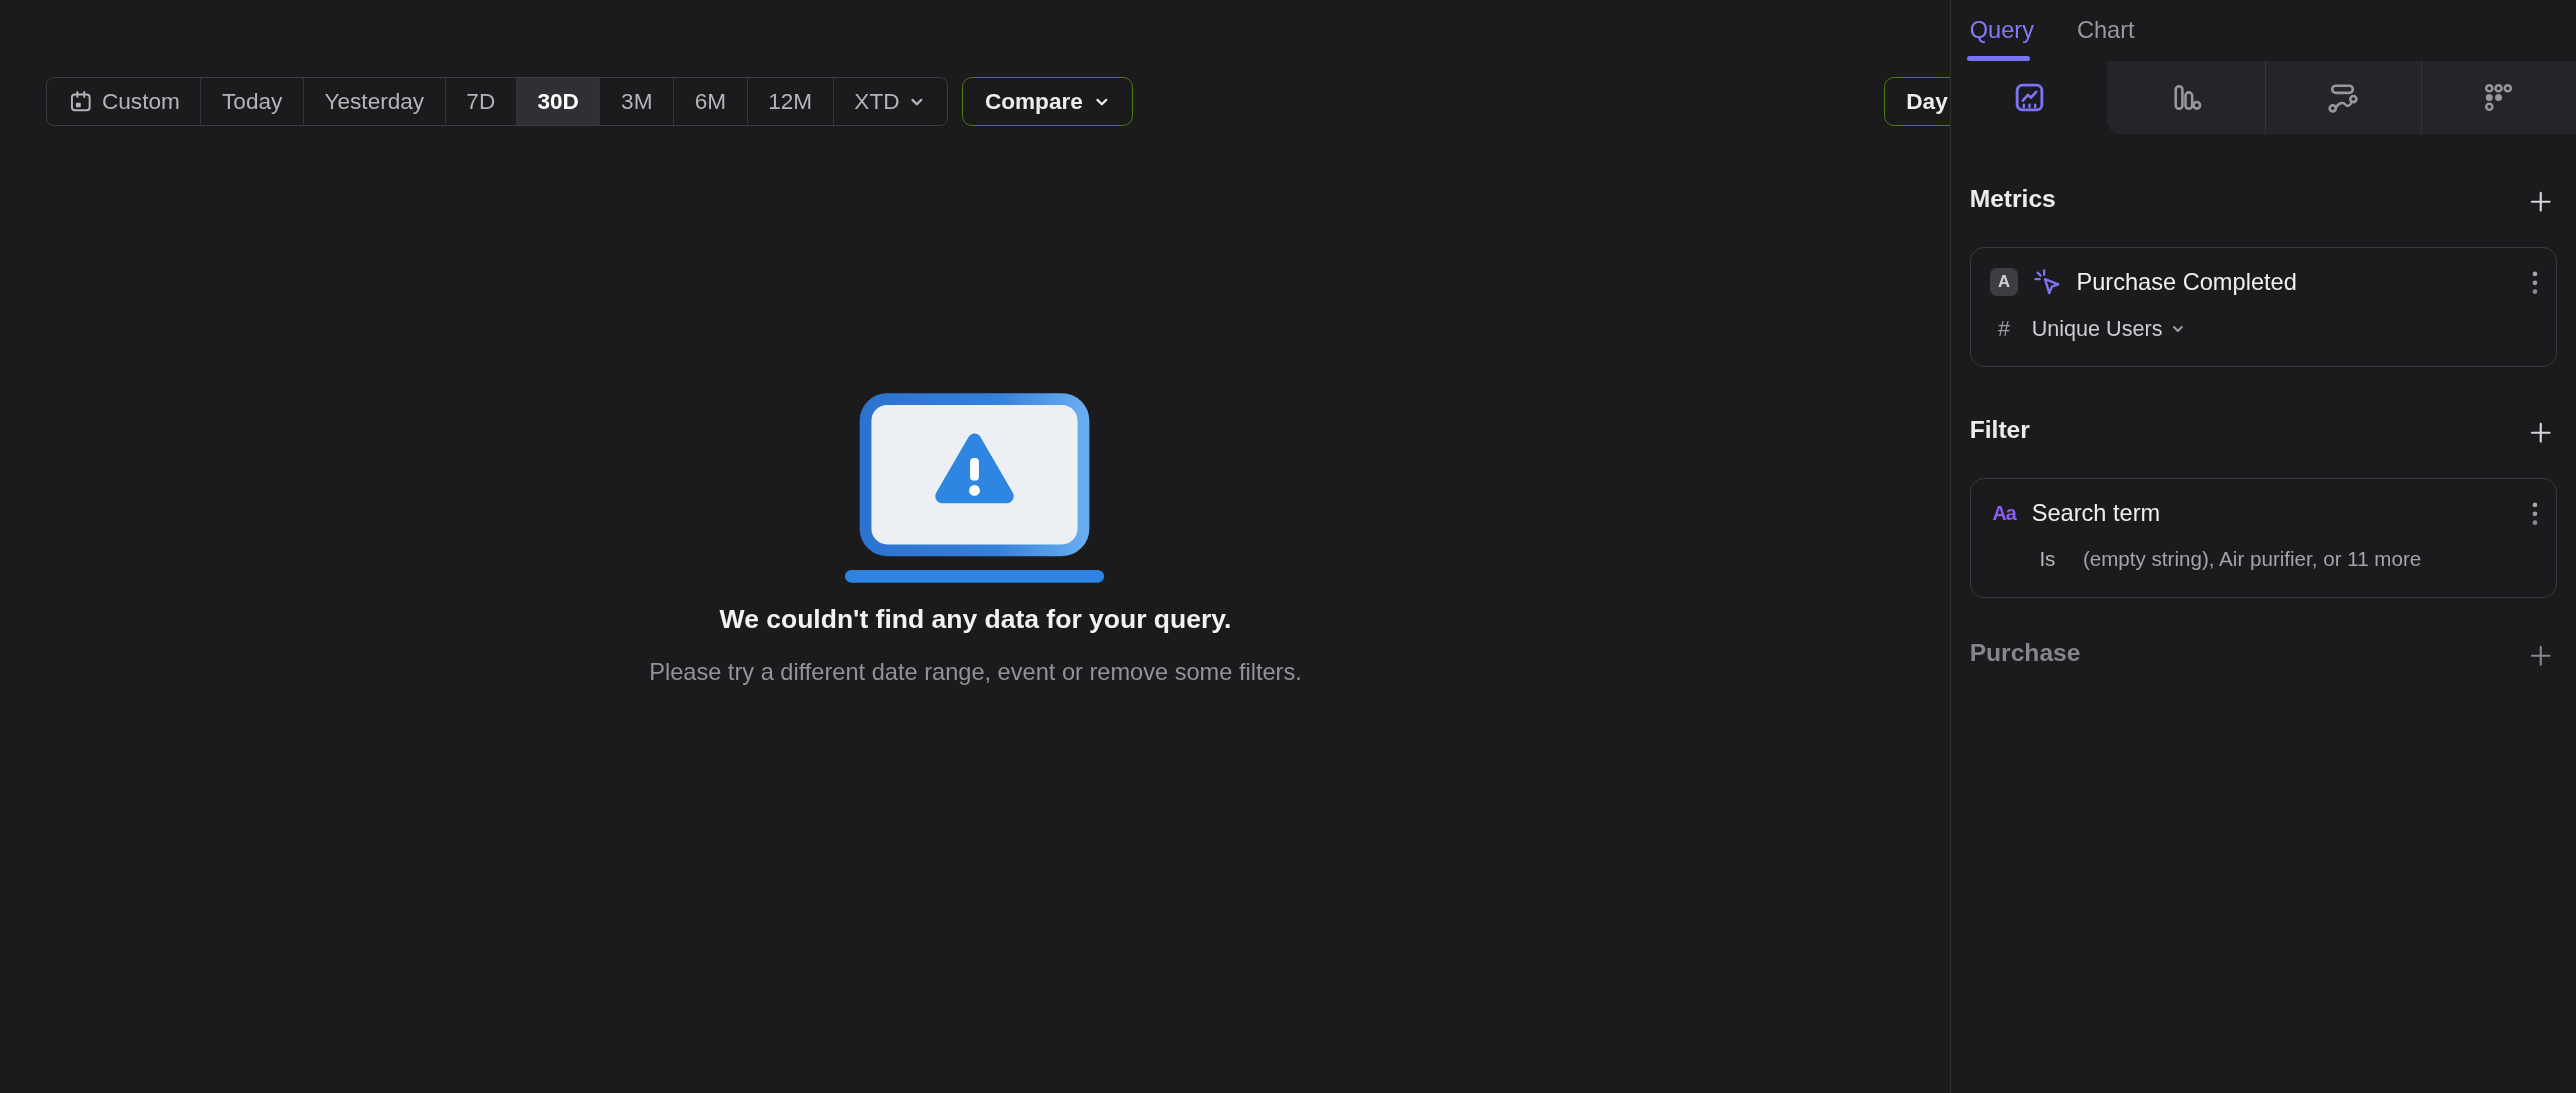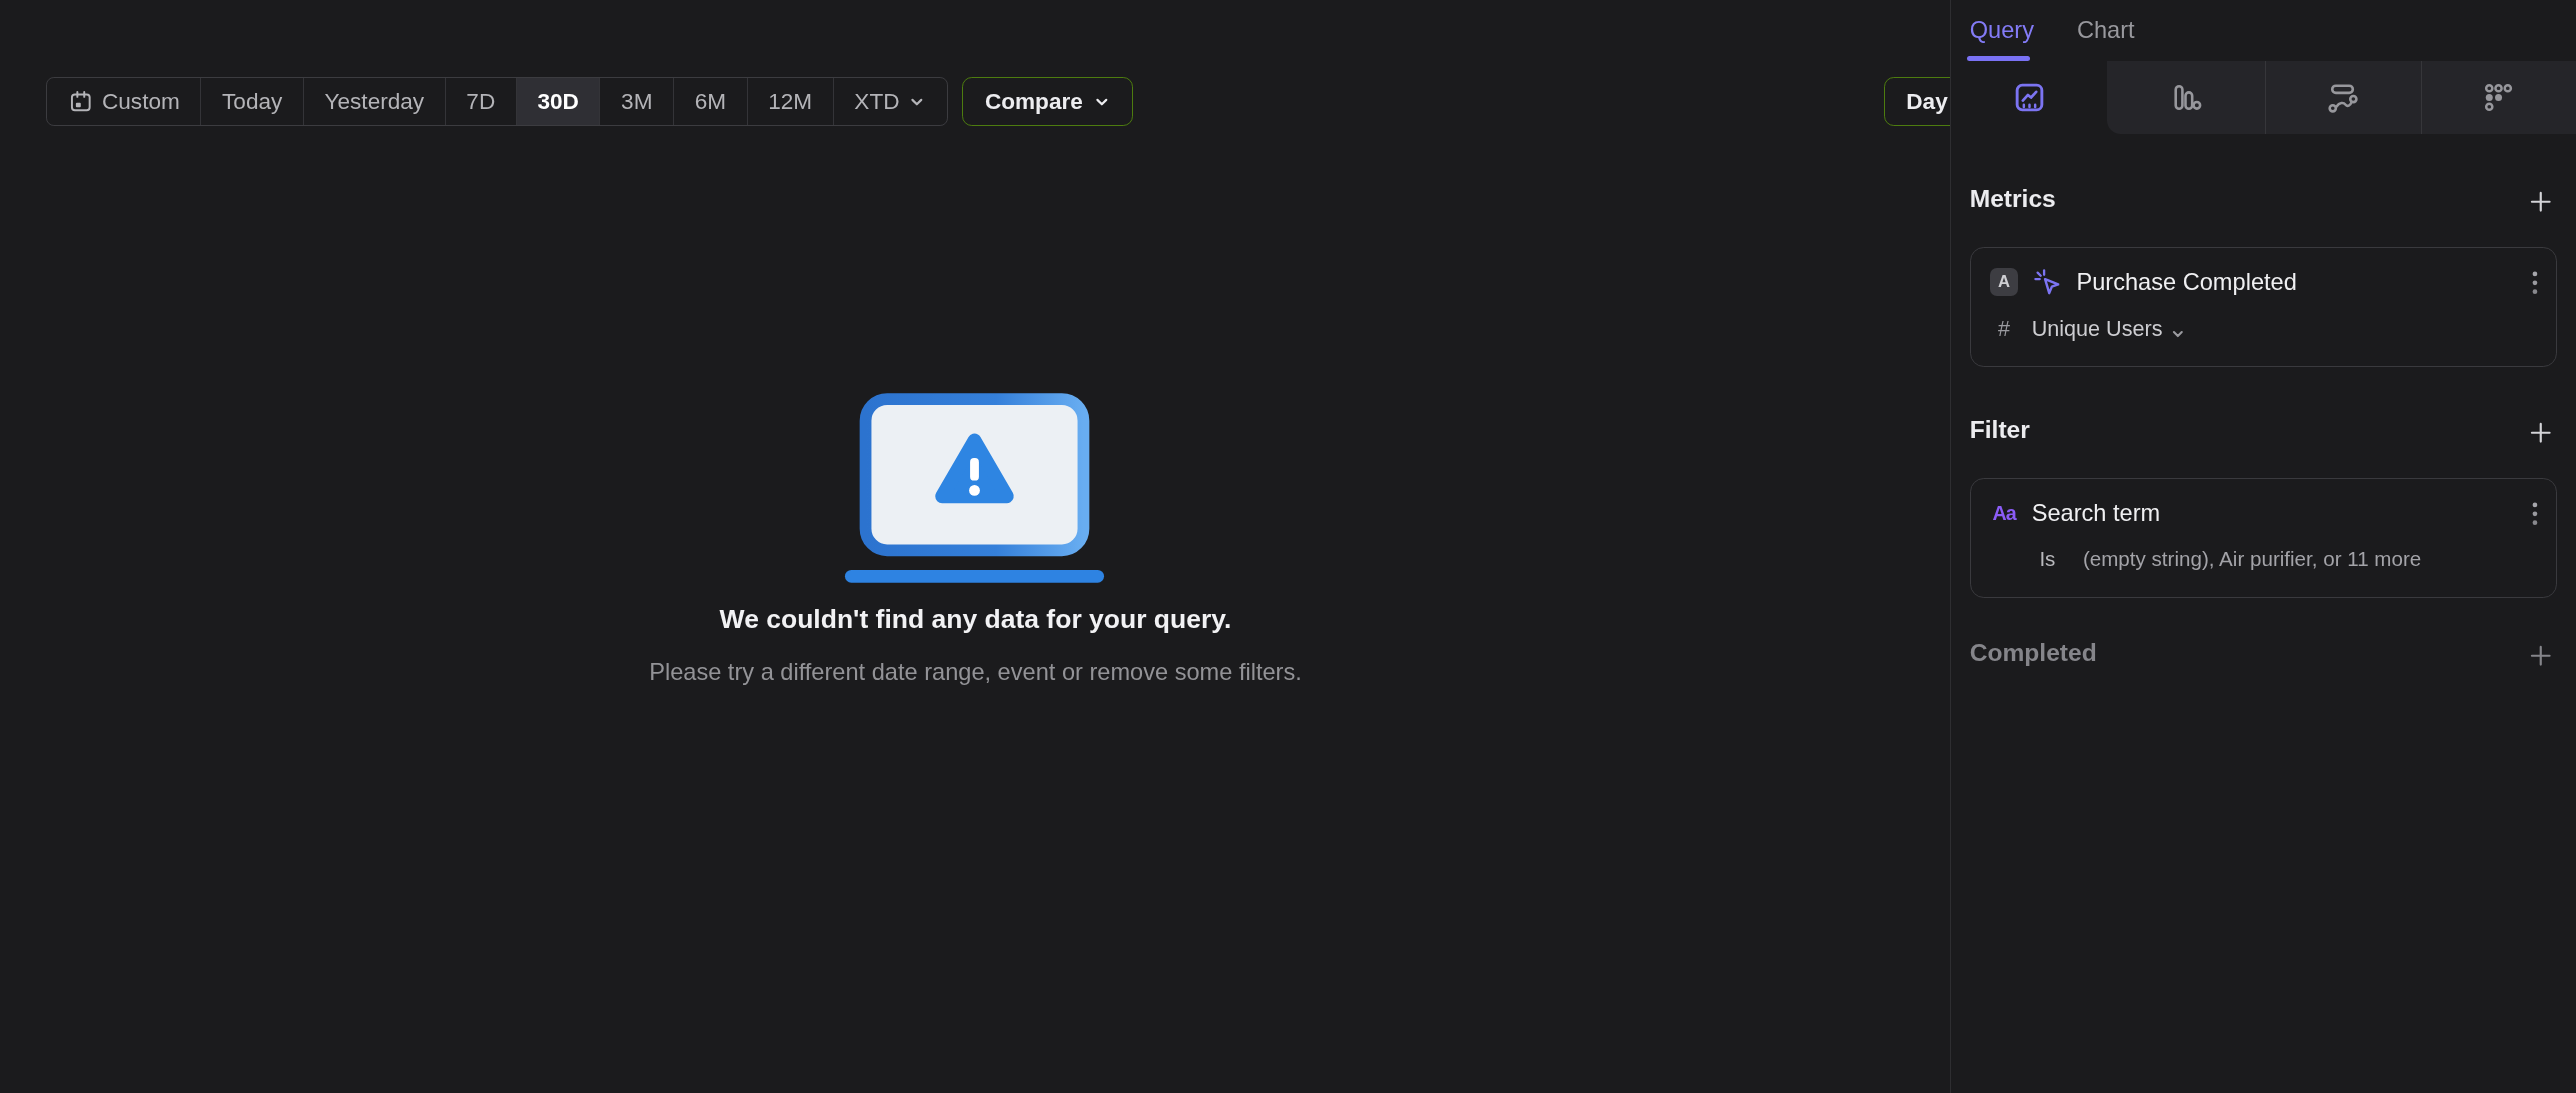--- a/index.html
+++ b/index.html
@@ -64,21 +64,21 @@
 
   .card { margin-top:31px; border:1px solid #3a3a3e; border-radius:13.8px; height:120px;
           padding:17.7px 19.7px 0 19.7px; position:relative; background:#1b1b1d; }
   .card .row1 { display:flex; align-items:center; gap:13.8px; height:33px; }
   .card .row2 { display:flex; align-items:center; gap:13.8px; height:29.5px; margin-top:15.7px; }
   .letter-badge { width:27.5px; height:27.5px; border-radius:6.9px; background:#3d3d42; color:#cfcfd3;
                   font-size:16.7px; font-weight:700; display:flex; align-items:center; justify-content:center; }
   .event-name { font-size:23.6px; font-weight:500; color:#f0f0f2; }
   .kebab { position:absolute; right:17.7px; top:21.6px; cursor:pointer; }
   .hash { font-size:21.6px; font-weight:500; color:#9a9a9f; width:27.5px; text-align:center; }
-  .agg { display:flex; align-items:flex-end; gap:7px; font-size:21.6px; color:#cdcdd1; cursor:pointer; }
+  .agg { display:flex; align-items:center; gap:7px; font-size:21.6px; color:#cdcdd1; cursor:pointer; }
 
   .type-aa { font-size:19.7px; font-weight:700; color:#8b5cf6; width:27.5px; text-align:center; letter-spacing:-1px; }
   .prop-name { font-size:23.6px; font-weight:500; color:#f0f0f2; }
   .card .frow2 { display:flex; height:29.5px; margin-top:17.7px; padding-left:49px; gap:27.5px; }
   .op { font-size:20.6px; color:#b9b9bd; }
   .fval { font-size:20.6px; color:#a3a3a8; }
 </style>
 </head>
 <body>
 
@@ -281,21 +281,21 @@
             <circle cx="4" cy="22" r="2.4" fill="#88888d"></circle>
           </svg>
         </div>
         <div class="frow2">
           <span class="op">Is</span>
           <span class="fval">(empty string), Air purifier, or 11 more</span>
         </div>
       </div>
 
       <div class="section-head muted head-breakdown">
-        <span class="title">Completed</span>
+        <span class="title">Purchase</span>
         <span class="plus-btn">
           <svg width="27.5" height="27.5" viewBox="0 0 28 28">
             <path d="M14 5 V23 M5 14 H23" stroke="#85858a" stroke-width="2.2" stroke-linecap="round"></path>
           </svg>
         </span>
       </div>
 
     </div>
   </div>
 </div>

